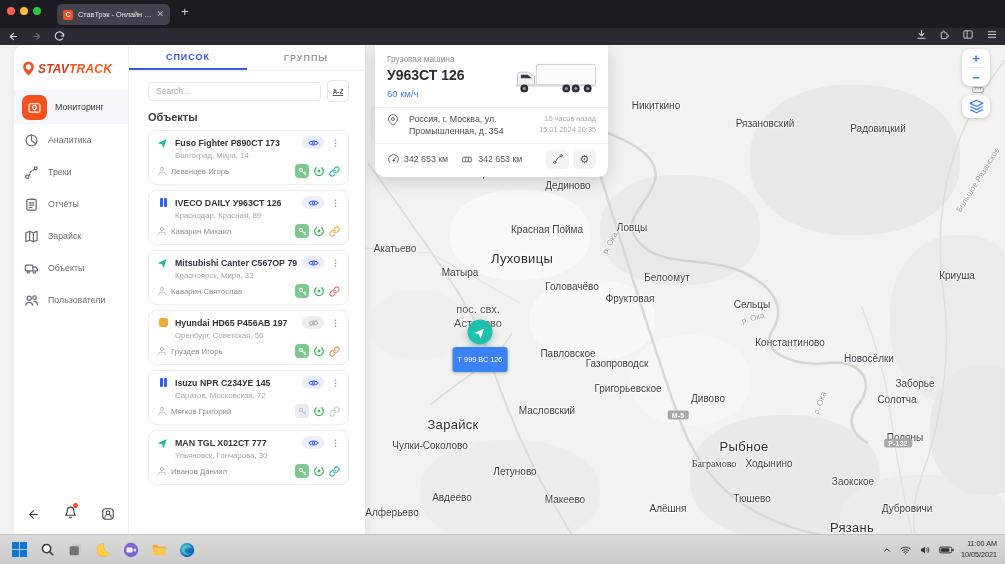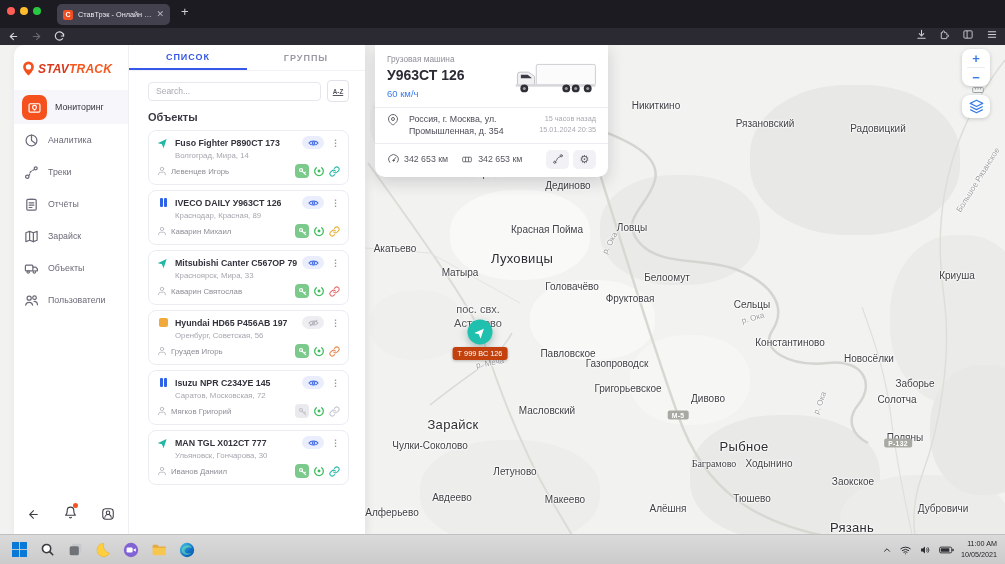--- a/index.html
+++ b/index.html
@@ -27,21 +27,21 @@
   .blob{position:absolute;border-radius:46%}
   .roads{position:absolute;inset:0;z-index:1}
   .mlbl{position:absolute;transform:translate(-50%,-50%);white-space:pre;z-index:2;color:#3f3f45;
         text-shadow:0 0 2px #fff,0 0 2px #fff,0 1px 2px #fff,0 -1px 2px #fff}
   .c-md{font-size:10px}
   .c-lg{font-size:13px;color:#2d2d33;letter-spacing:.3px}
   .c-2l{font-size:11px;color:#55555a;text-align:center;line-height:1.25}
   .c-river{font-size:8px;color:#9b9b9f}
   .badge{position:absolute;transform:translate(-50%,-50%);background:#a9a9a3;color:#fff;font-size:6.8px;font-weight:bold;padding:1px 4px;border-radius:2px;z-index:2;letter-spacing:.3px}
   .marker{position:absolute;transform:translate(-50%,-50%);width:25px;height:25px;border-radius:50%;background:#1fc0ae;display:flex;align-items:center;justify-content:center;box-shadow:0 3px 8px rgba(0,70,60,.35);z-index:3}
-  .marker-label{position:absolute;transform:translateX(-50%);background:#c2410c;color:#fff;font-size:7.3px;padding:2px 5px;border-radius:3px;white-space:nowrap;z-index:3;box-shadow:0 1px 3px rgba(0,0,0,.25)}
+  .marker-label{position:absolute;transform:translateX(-50%);background:#3b82f6;color:#fff;font-size:7.3px;padding:8px 5px;border-radius:3px;white-space:nowrap;z-index:3;box-shadow:0 1px 3px rgba(0,0,0,.25)}
   .zoomctl{position:absolute;right:15px;top:4px;width:28px;background:#fff;border-radius:8px;box-shadow:0 1px 4px rgba(0,0,0,.18);display:flex;flex-direction:column;z-index:4}
   .zbtn{height:18px;display:flex;align-items:center;justify-content:center;color:#3b7ce8;font-size:13px;font-weight:bold}
   .zdiv{border-top:1px solid #ececf0;margin:0 5px}
   .ruler{position:absolute;right:21px;top:41px;z-index:4;color:#9aa0a8}
   .layersbtn{position:absolute;right:15px;top:50px;width:28px;height:23px;background:#fff;border-radius:8px;box-shadow:0 1px 4px rgba(0,0,0,.18);display:flex;align-items:center;justify-content:center;z-index:4}
   
   .panel{position:absolute;left:14px;top:0;bottom:0;width:351px;display:flex;background:#fff;border-radius:10px 0 0 0;box-shadow:2px 0 8px rgba(30,30,50,.08);z-index:6}
   .side{width:115px;box-sizing:border-box;border-right:1px solid #f0f0f4;display:flex;flex-direction:column;padding:10px 0 12px}
   .logo{display:flex;align-items:center;gap:3px;padding:6px 8px 14px}
   .logo-text{font-size:12px;font-weight:900;font-style:italic;letter-spacing:.2px}
@@ -213,21 +213,21 @@
           <span class="mlbl c-lg" style="left: 744px; top: 401px;">Рыбное</span>
           <span class="mlbl c-md" style="left: 714px; top: 418px; font-family: Liberation Serif, serif;">Баграмово</span>
           <span class="mlbl c-md" style="left: 769px; top: 418px;">Ходынино</span>
           <span class="mlbl c-md" style="left: 893px; top: 392px; padding-left: 24px;">Поляны</span>
           <span class="mlbl c-md" style="left: 515px; top: 426px;">Летуново</span>
           <span class="mlbl c-md" style="left: 853px; top: 436px;">Заокское</span>
           <span class="mlbl c-md" style="left: 452px; top: 452px;">Авдеево</span>
           <span class="mlbl c-md" style="left: 565px; top: 454px;">Макеево</span>
           <span class="mlbl c-md" style="left: 752px; top: 453px;">Тюшево</span>
           <span class="mlbl c-md" style="left: 668px; top: 463px;">Алёшня</span>
-          <span class="mlbl c-md" style="left: 943px; top: 463px;">Дубровичи</span>
+          <span class="mlbl c-md" style="left: 907px; top: 463px;">Дубровичи</span>
           <span class="mlbl c-md" style="left: 392px; top: 467px;">Алферьево</span>
           <span class="mlbl c-lg" style="left: 852px; top: 482px;">Рязань</span>
           <span class="badge" style="left: 678px; top: 370px;">М-5</span>
           <span class="badge" style="left: 898px; top: 398px;">Р-132</span>
         </div>
       <div class="marker" id="map-marker" style="left: 480px; top: 287px;">
         <svg width="12" height="12" viewBox="0 0 12 12">
             <path d="M6 0.9 L10.3 10.7 L6 8.5 L1.7 10.7 Z" fill="#fff" transform="rotate(42 6 6)"></path>
           </svg>
       </div>

